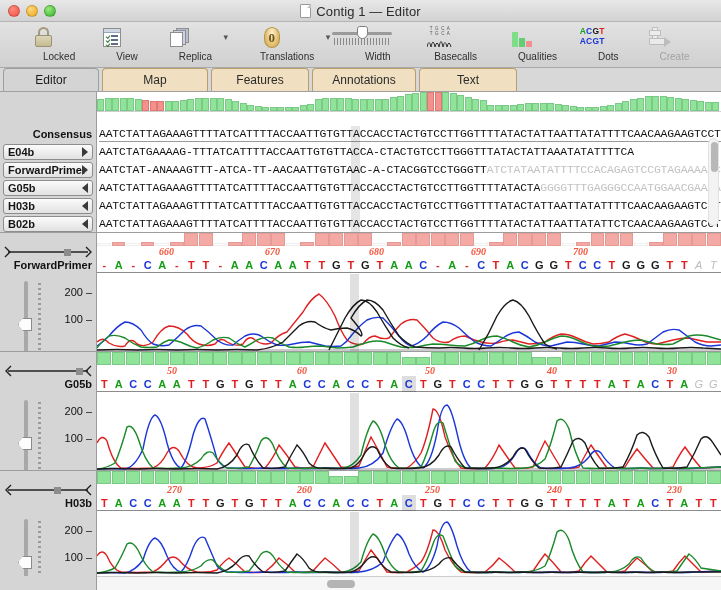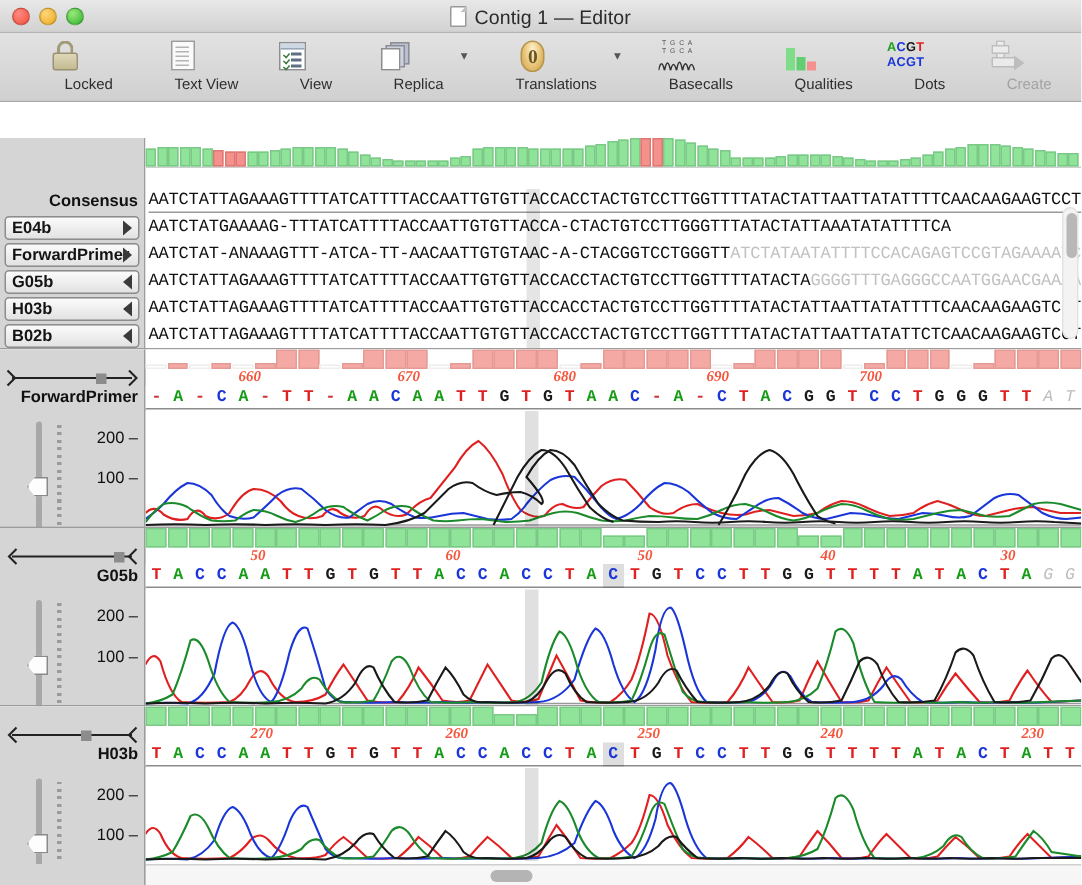--- a/index.html
+++ b/index.html
@@ -176,21 +176,21 @@
 
   .qbar { position:absolute; left:0; width:624px; height:13px; display:flex; align-items:flex-end; background:#fff; }
   .qbar i { display:block; width:14.2px; margin-right:.6px; background:#8fe49a; border:.5px solid #7cc987; height:13px; }
   .qbar i.s { height:8px; }
   .qbar.pink i { background:#f4a9a4; border-color:#e49b96; }
   .qbar.pink i.s { height:4px; }
   .qbar.pink i.g { background:#fff; border-color:#eee; height:3px; }
 
   .callrow {
     position:absolute; left:0; width:624px; height:16px; line-height:16px;
-    font-family:Liberation Mono, monospace; font-size:11px; font-weight:bold;
+    font-family:Liberation Sans, sans-serif; font-size:11px; font-weight:bold;
     border-bottom:1px solid #8c8c8c; background:#fff; white-space:nowrap;
   }
   .callrow .b { display:inline-block; text-align:center; }
   .bA { color:#169c16; } .bC { color:#1a36d8; } .bG { color:#1a1a1a; } .bT { color:#e02020; }
   .bD { color:#cf3030; }
   .callrow .faint { color:#bdbdbd; font-weight:normal; font-style:italic; }
   .callrow .sel { background:rgba(0,0,0,.13); }
 
   .numrow { position:absolute; left:0; width:624px; height:12px; }
   .numrow span { position:absolute; top:0; font-size:10px; font-style:italic; font-weight:bold; color:#f4553c; font-family:"Liberation Serif", serif; }
@@ -225,32 +225,20 @@
     <div class="tb-item">
       <div class="tb-glyph">
         <div class="ic-lock">
             <div class="shackle"></div>
             <div class="body"></div>
           </div>
       </div>
       <div class="tb-label">Locked</div>
     </div>
 
-    <div class="tb-item">
-      <div class="tb-glyph">
-        <div class="ic-doc">
-            <i style="top:3px"></i>
-            <i style="top:6px"></i>
-            <i style="top:9px"></i>
-            <i style="top:12px"></i>
-            <i style="top:15px"></i>
-          </div>
-      </div>
-      <div class="tb-label">Text View</div>
-    </div>
 
     <div class="tb-item">
       <div class="tb-glyph">
         <div class="ic-prefs">
             <div class="hd"></div>
           <span class="ck" style="top:6px"></span>
             <i style="top:6px"></i>
           <span class="ck" style="top:10px"></span>
             <i style="top:10px"></i>
           <span class="ck" style="top:14px"></span>
@@ -275,20 +263,30 @@
     <div class="tb-item tb-with-caret">
       <div class="tb-glyph">
         <div class="ic-trans">
             <div class="o"></div>
           </div>
       </div>
       <div class="tb-caret">▾</div>
       <div class="tb-label">Translations</div>
     </div>
 
+    <div class="tb-item" style="min-width:72px">
+      <div class="tb-glyph">
+        <div class="ic-width">
+            <div class="track"></div>
+            <div class="ticks"></div>
+            <div class="knob"></div>
+          </div>
+      </div>
+      <div class="tb-label">Width</div>
+    </div>
 
     <div class="tb-item" style="min-width:58px">
       <div class="tb-glyph">
         <div class="ic-basecalls">
           <div class="lbl" style="top:0">T G C A</div>
           <div class="lbl" style="top:5px">T G C A</div>
           <svg width="26" height="11" viewBox="0 0 26 11">
             <path d="M0 11 Q2 2 4 11 Q6 1 8 11 Q10 3 12 11 Q14 0 16 11 Q18 2 20 11 Q22 3 24 11" fill="none" stroke="#333" stroke-width="1"></path>
           </svg>
         </div>
@@ -321,20 +319,27 @@
       <div class="tb-glyph">
         <div class="ic-create">
             <div class="plus"></div>
             <div class="arr"></div>
           </div>
       </div>
       <div class="tb-label">Create</div>
     </div>
   </div>
 
+  <div class="tabbar">
+    <div class="tab active" style="min-width:96px">Editor</div>
+    <div class="tab" style="min-width:106px">Map</div>
+    <div class="tab" style="min-width:98px">Features</div>
+    <div class="tab" style="min-width:104px">Annotations</div>
+    <div class="tab" style="min-width:98px">Text</div>
+  </div>
 
   <div class="align-pane">
 
     <div class="align-left">
       <div class="lbl-consensus">Consensus</div>
       <div class="track-btn" style="top:52px"><span>E04b</span><span class="tri r"></span></div>
       <div class="track-btn" style="top:70px"><span>ForwardPrimer</span><span class="tri r"></span></div>
       <div class="track-btn" style="top:88px"><span>G05b</span><span class="tri l"></span></div>
       <div class="track-btn" style="top:106px"><span>H03b</span><span class="tri l"></span></div>
       <div class="track-btn" style="top:124px"><span>B02b</span><span class="tri l"></span></div>
@@ -697,21 +702,21 @@
           <i></i>
           <i></i>
           <i></i>
           <i></i>
         </div>
       <div class="numrow" style="top:13px">
         <span style="left:70px">270</span>
         <span style="left:200px">260</span>
         <span style="left:328px">250</span>
         <span style="left:450px">240</span>
-        <span style="left:584px">230</span>
+        <span style="left:570px">230</span>
       </div>
       <div class="callrow" style="top:24px" id="calls-h03b"><span class="b bT" style="width: 14.5px;">T</span><span class="b bA" style="width: 14.5px;">A</span><span class="b bC" style="width: 14.5px;">C</span><span class="b bC" style="width: 14.5px;">C</span><span class="b bA" style="width: 14.5px;">A</span><span class="b bA" style="width: 14.5px;">A</span><span class="b bT" style="width: 14.5px;">T</span><span class="b bT" style="width: 14.5px;">T</span><span class="b bG" style="width: 14.5px;">G</span><span class="b bT" style="width: 14.5px;">T</span><span class="b bG" style="width: 14.5px;">G</span><span class="b bT" style="width: 14.5px;">T</span><span class="b bT" style="width: 14.5px;">T</span><span class="b bA" style="width: 14.5px;">A</span><span class="b bC" style="width: 14.5px;">C</span><span class="b bC" style="width: 14.5px;">C</span><span class="b bA" style="width: 14.5px;">A</span><span class="b bC" style="width: 14.5px;">C</span><span class="b bC" style="width: 14.5px;">C</span><span class="b bT" style="width: 14.5px;">T</span><span class="b bA" style="width: 14.5px;">A</span><span class="b bC sel" style="width: 14.5px;">C</span><span class="b bT" style="width: 14.5px;">T</span><span class="b bG" style="width: 14.5px;">G</span><span class="b bT" style="width: 14.5px;">T</span><span class="b bC" style="width: 14.5px;">C</span><span class="b bC" style="width: 14.5px;">C</span><span class="b bT" style="width: 14.5px;">T</span><span class="b bT" style="width: 14.5px;">T</span><span class="b bG" style="width: 14.5px;">G</span><span class="b bG" style="width: 14.5px;">G</span><span class="b bT" style="width: 14.5px;">T</span><span class="b bT" style="width: 14.5px;">T</span><span class="b bT" style="width: 14.5px;">T</span><span class="b bT" style="width: 14.5px;">T</span><span class="b bA" style="width: 14.5px;">A</span><span class="b bT" style="width: 14.5px;">T</span><span class="b bA" style="width: 14.5px;">A</span><span class="b bC" style="width: 14.5px;">C</span><span class="b bT" style="width: 14.5px;">T</span><span class="b bA" style="width: 14.5px;">A</span><span class="b bT" style="width: 14.5px;">T</span><span class="b bT" style="width: 14.5px;">T</span><span class="b bA" style="width: 14.5px;">A</span></div>
       <div class="trace" style="top:41px; height:62px">
         <div class="selcol" style="left:253px"></div>
         <svg width="624" height="62" viewBox="0 0 624 62" preserveAspectRatio="none">
           <path d="M0 44 Q5 36 10 44 Q16 58 24 60 Q40 61 56 60 Q64 56 70 48 Q76 42 82 48 Q90 58 100 60 Q112 61 120 58 Q126 50 132 46 Q140 52 148 60 Q158 61 168 60 Q176 54 182 46 Q190 52 198 60 Q208 61 216 59 Q222 52 228 46 Q236 52 244 60 Q254 61 262 59 Q268 48 274 38 Q282 48 290 60 Q300 61 310 60 Q318 56 324 50 Q330 42 336 18 Q342 18 348 38 Q356 54 364 60 Q376 61 388 60 Q396 54 402 46 Q410 52 418 60 Q428 61 436 59 Q442 50 448 42 Q456 50 464 60 Q474 61 482 59 Q488 50 494 44 Q502 52 510 60 Q520 61 528 59 Q534 52 540 46 Q548 52 556 60 Q566 61 576 59 Q582 50 588 44 Q596 52 604 60 L624 59" fill="none" stroke="#e02020" stroke-width="1.4"></path>
           <path d="M0 61 Q14 60 28 61 Q38 59 46 48 Q52 28 58 26 Q64 28 70 44 Q76 58 84 60 Q90 54 96 36 Q102 22 108 26 Q114 40 120 54 Q126 61 134 60 Q150 61 166 60 Q182 61 198 60 Q214 61 230 60 Q246 61 262 60 Q276 59 286 50 Q294 28 300 22 Q306 24 312 42 Q318 56 326 60 Q334 56 340 34 Q344 10 350 10 Q354 12 360 34 Q366 54 374 60 Q388 61 402 60 Q416 61 430 60 Q444 61 458 60 Q472 61 486 60 Q500 61 514 60 Q528 61 542 60 Q556 61 570 60 Q584 61 598 60 L624 59" fill="none" stroke="#1a36d8" stroke-width="1.4"></path>
           <path d="M0 61 Q10 60 18 56 Q24 46 30 32 Q36 28 42 40 Q48 54 56 60 Q70 61 84 60 Q96 59 104 54 Q110 46 116 48 Q122 56 130 60 Q142 61 152 59 Q158 52 164 42 Q170 36 176 44 Q182 54 190 60 Q204 61 218 60 Q232 61 246 60 Q256 59 264 50 Q270 28 276 22 Q282 24 288 42 Q294 56 302 60 Q314 61 324 59 Q330 50 336 32 Q340 20 346 24 Q352 40 358 54 Q364 60 372 60 Q386 61 400 60 Q414 61 428 60 Q440 59 448 54 Q454 42 460 20 Q466 14 472 28 Q478 50 486 60 Q500 61 514 60 Q524 59 532 52 Q538 42 544 46 Q550 56 558 60 Q570 61 580 59 Q586 50 592 42 Q598 46 604 56 L624 59" fill="none" stroke="#1a8a2a" stroke-width="1.4"></path>
           <path d="M0 61 Q20 60 40 61 Q60 60 80 61 Q100 60 120 61 Q132 59 140 50 Q146 42 152 44 Q158 54 166 60 Q178 61 188 59 Q194 50 200 42 Q206 46 212 56 Q218 61 226 60 Q240 61 254 60 Q262 58 268 50 Q274 42 280 46 Q286 56 294 60 Q308 61 322 60 Q334 59 342 52 Q348 44 354 46 Q360 54 368 60 Q382 61 396 60 Q410 61 424 60 Q438 61 452 60 Q466 61 480 60 Q494 61 508 60 Q522 61 536 60 Q550 61 564 60 Q578 61 592 60 L624 60" fill="none" stroke="#1a1a1a" stroke-width="1.4"></path>
         </svg>

